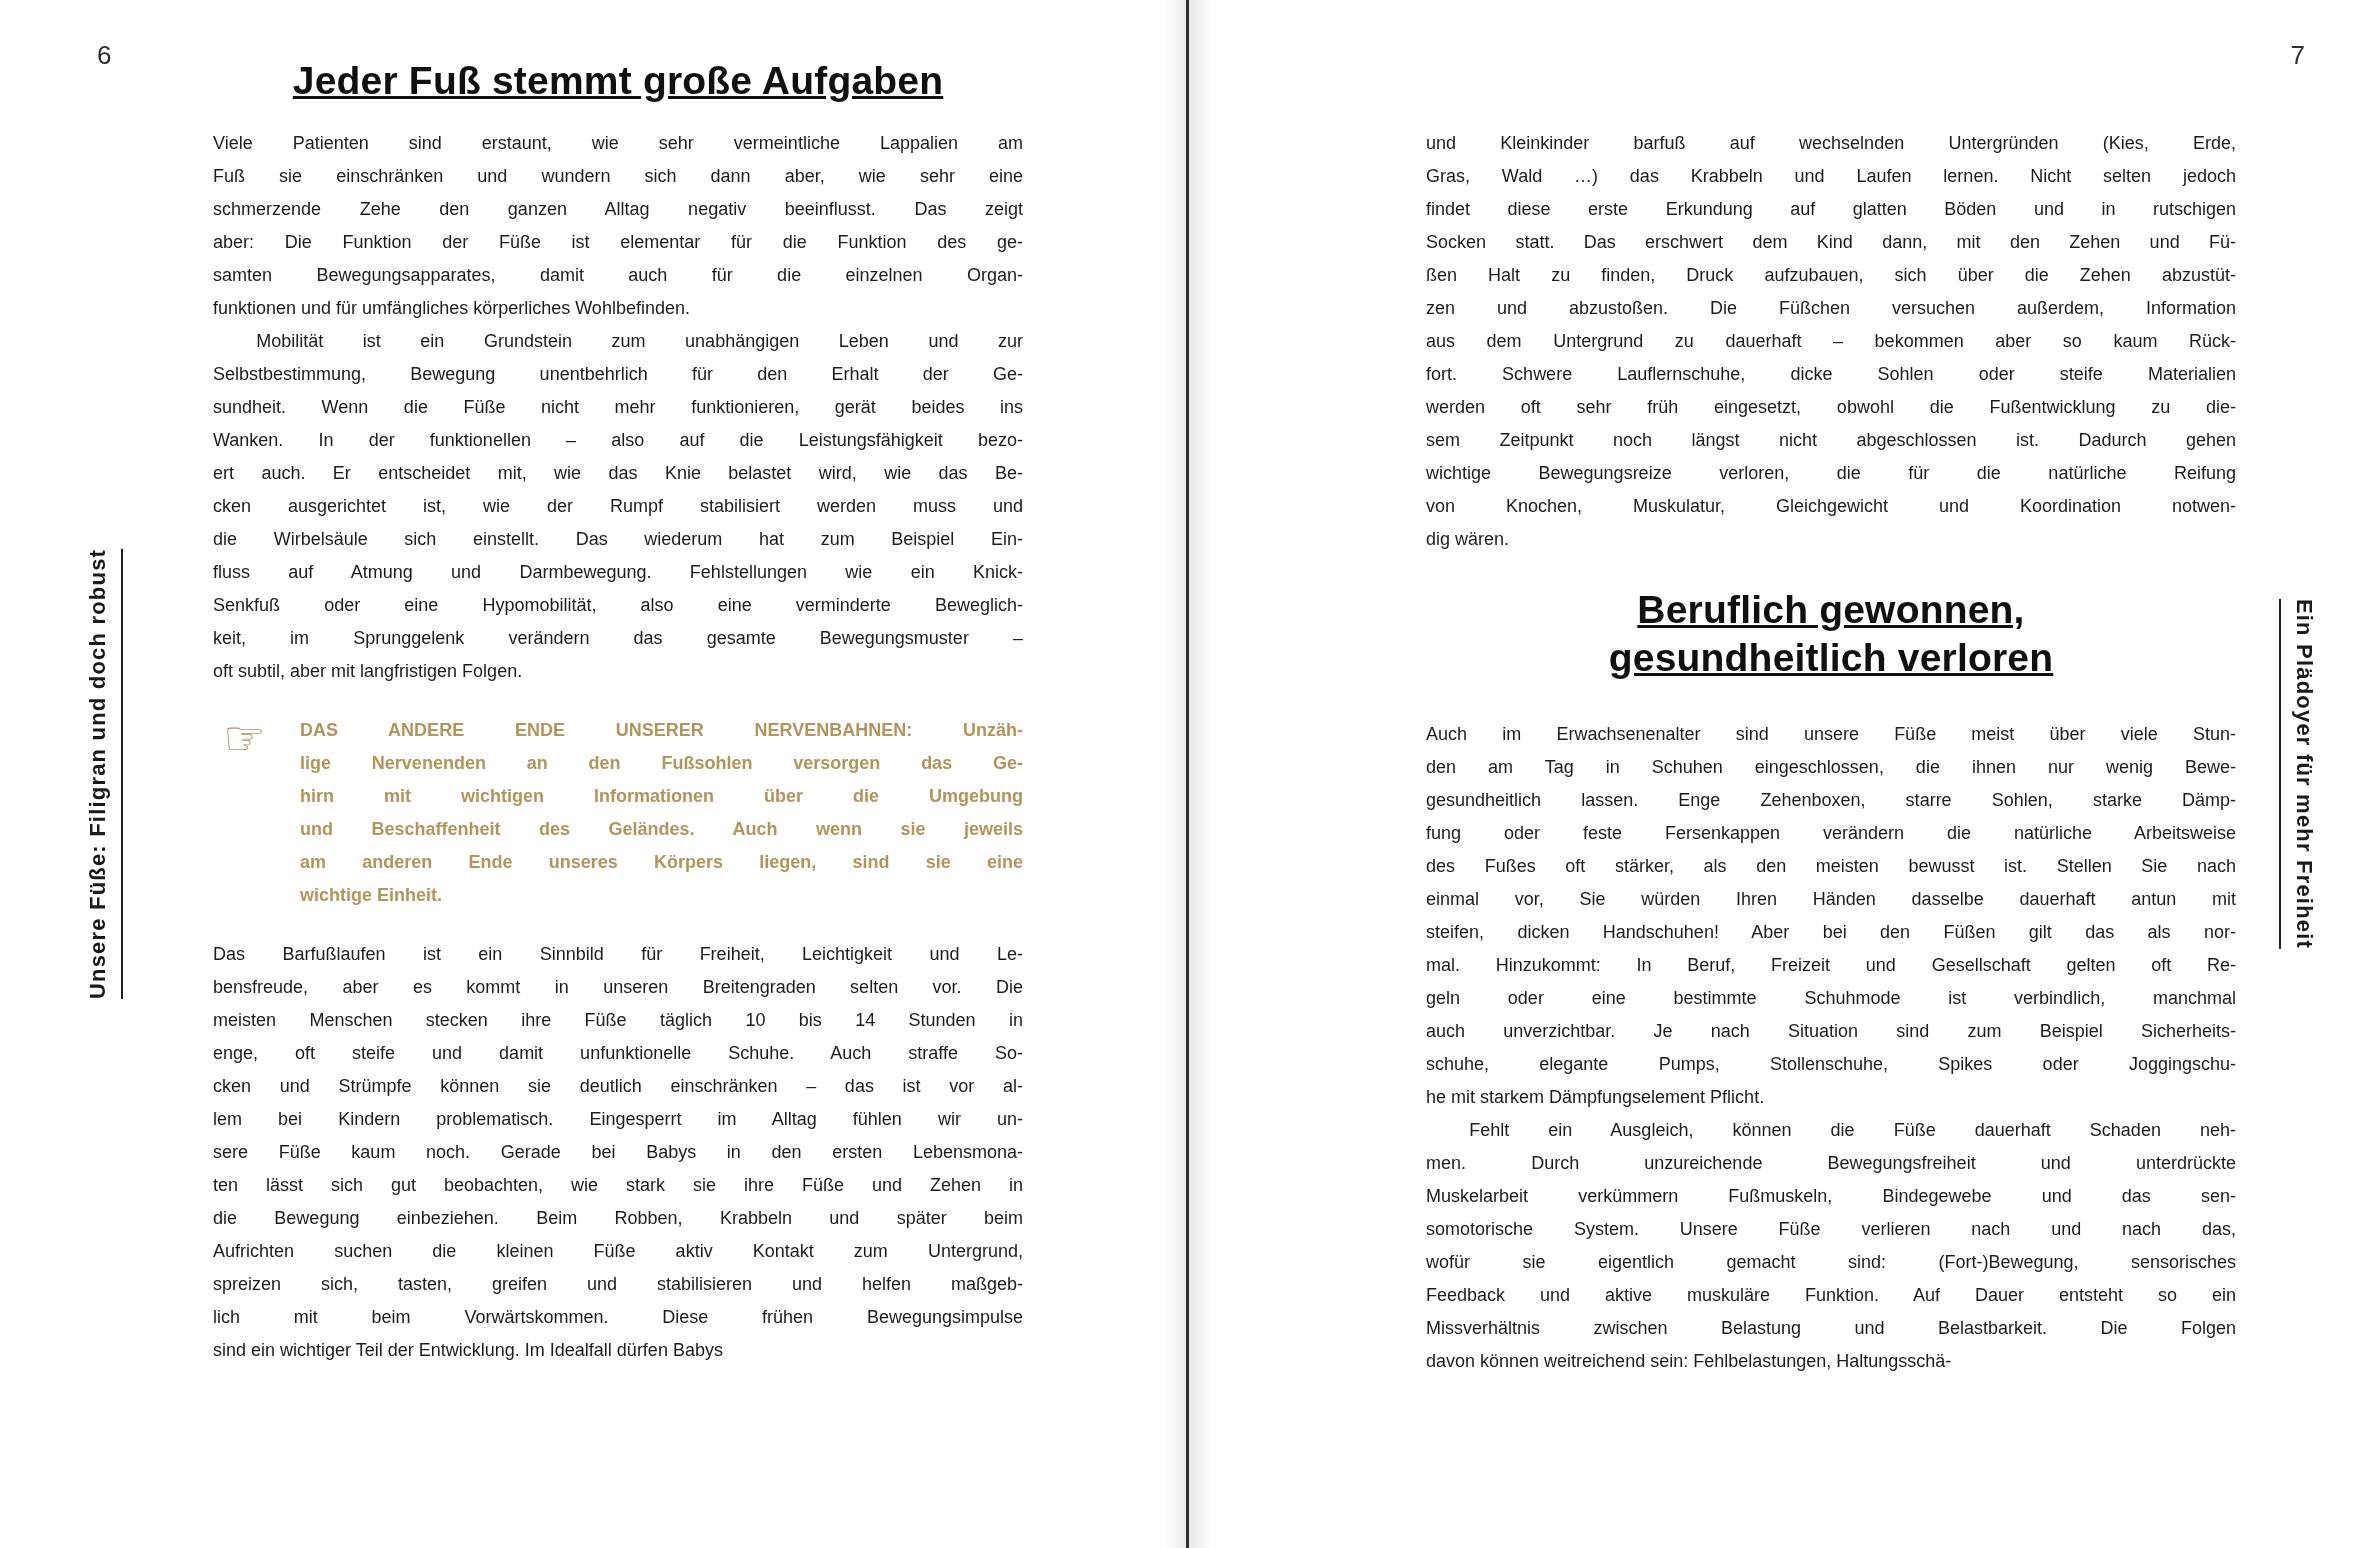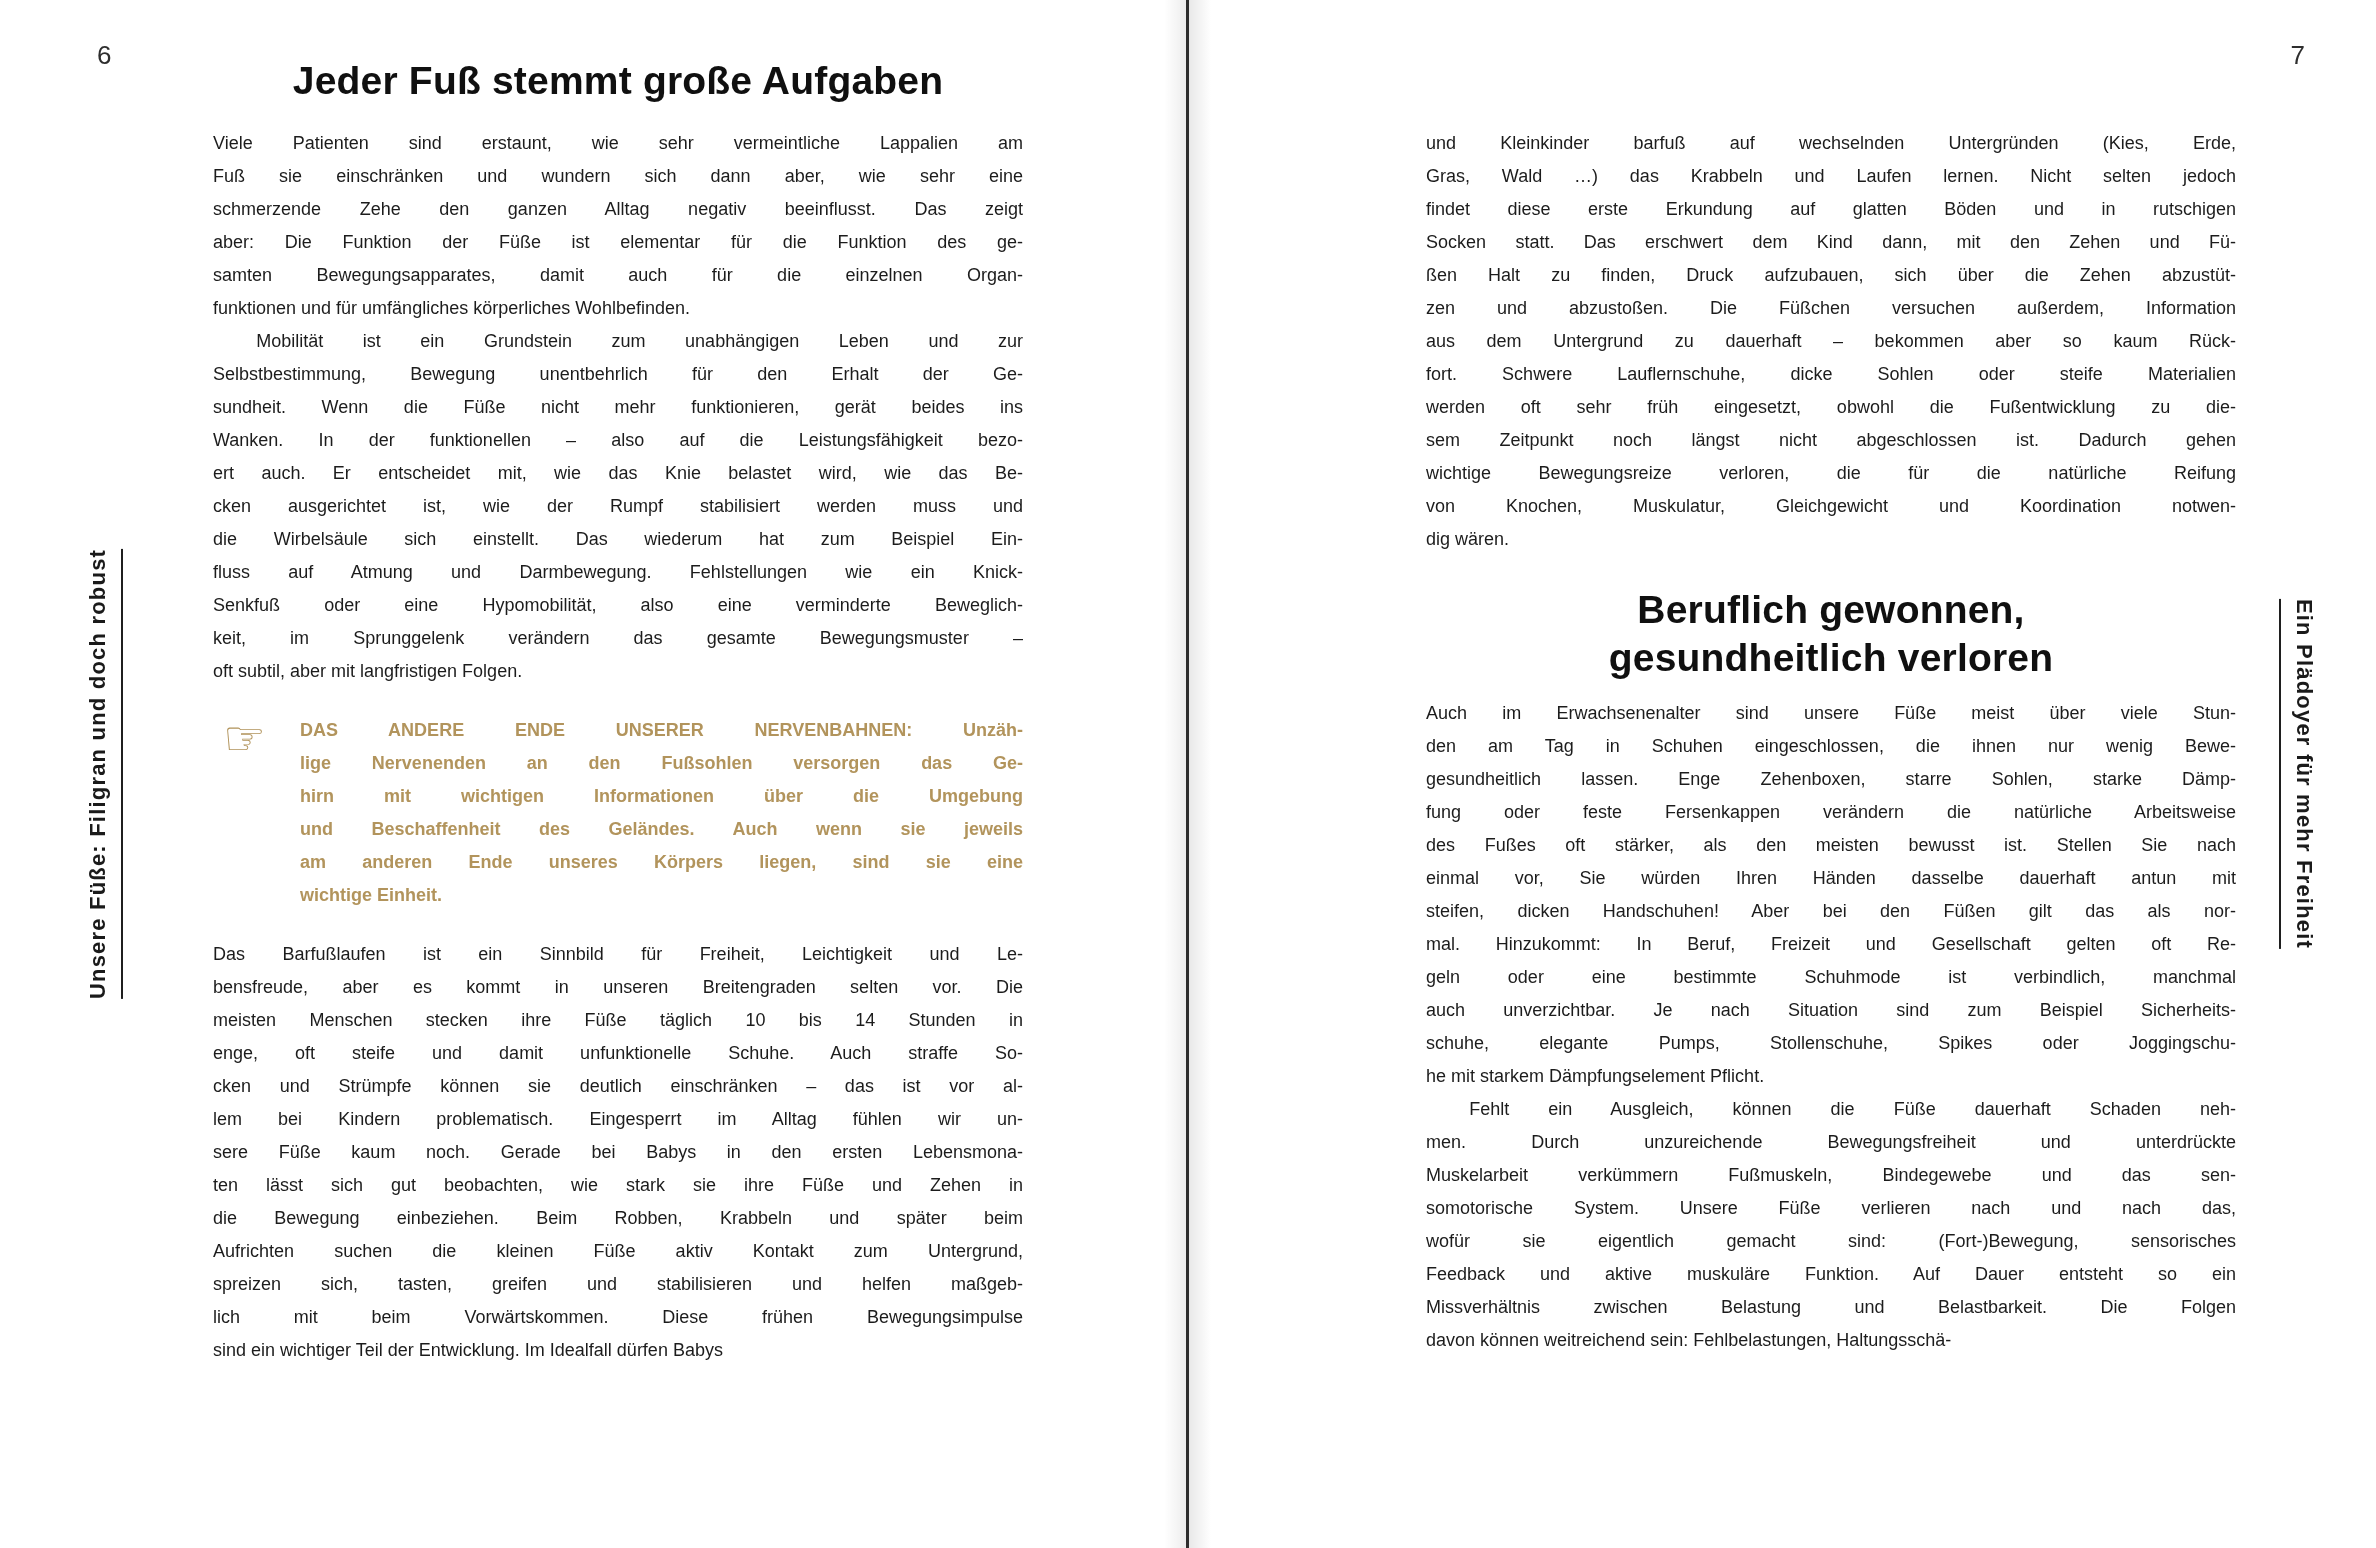--- a/index.html
+++ b/index.html
@@ -20,24 +20,24 @@
   .pagenum { position: absolute; top: 40px; font-size: 26px; color: #2e2e2e; }
   .page.left  .pagenum { left: 97px; }
   .page.right .pagenum { right: 71px; }
 
   .column { position: absolute; }
   .page.left  .column { left: 213px; top: 57px;  width: 810px; }
   .page.right .column { left: 238px; top: 127px; width: 810px; }
 
   h1, .h2 {
     font-size: 39px; line-height: 48px; font-weight: 700;
-    text-align: center; color: #101010; letter-spacing: 0.2px; margin: 0;
+    text-align: center; color: #101010; letter-spacing: 0.2px; margin: 0; text-decoration: underline;
   }
   h1 { margin-bottom: 22px; }
-  .h2 { margin: 30px 0 15px 0; white-space: pre-line; }
+  .h2 { margin: 30px 0 36px 0; white-space: pre-line; }
 
   .para { font-size: 18px; line-height: 33px; color: var(--ink); }
   .line { text-align: justify; text-align-last: justify; }
   .line.last { text-align-last: left; }
   .line.indent { text-indent: 2.4em; }
 
   .tipbox { position: relative; margin: 26px 0; padding-left: 87px; }
   .tipbox .para { color: var(--gold); font-weight: 700; }
   .tip-icon {
     position: absolute; left: 10px; top: 0;

